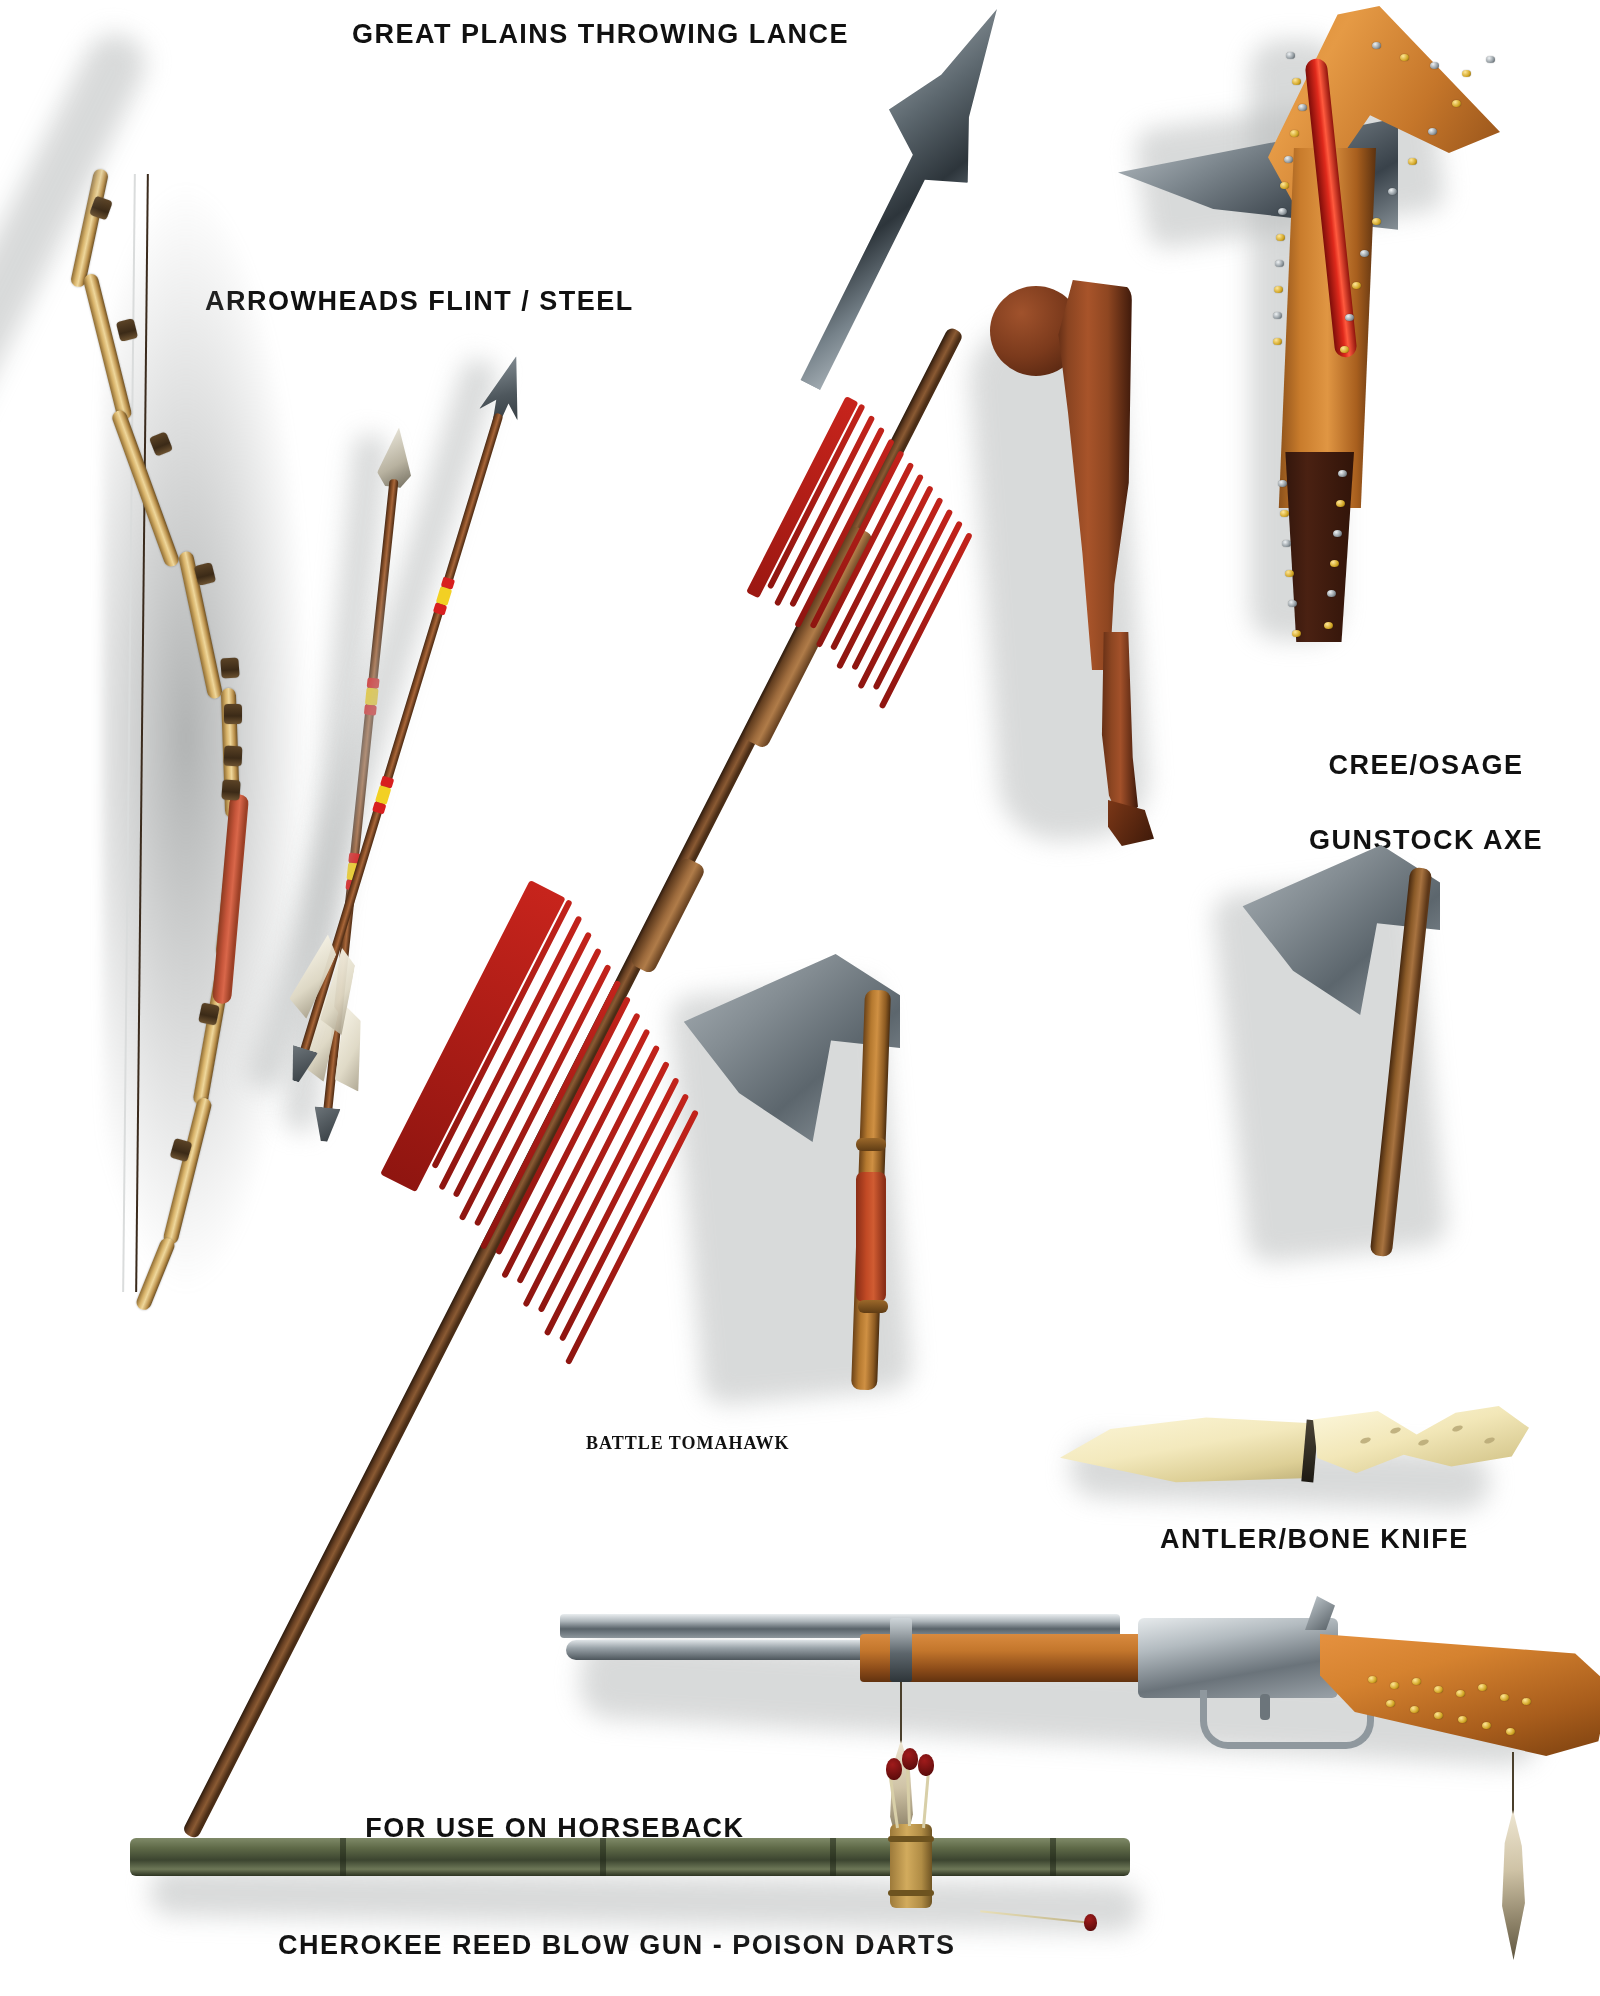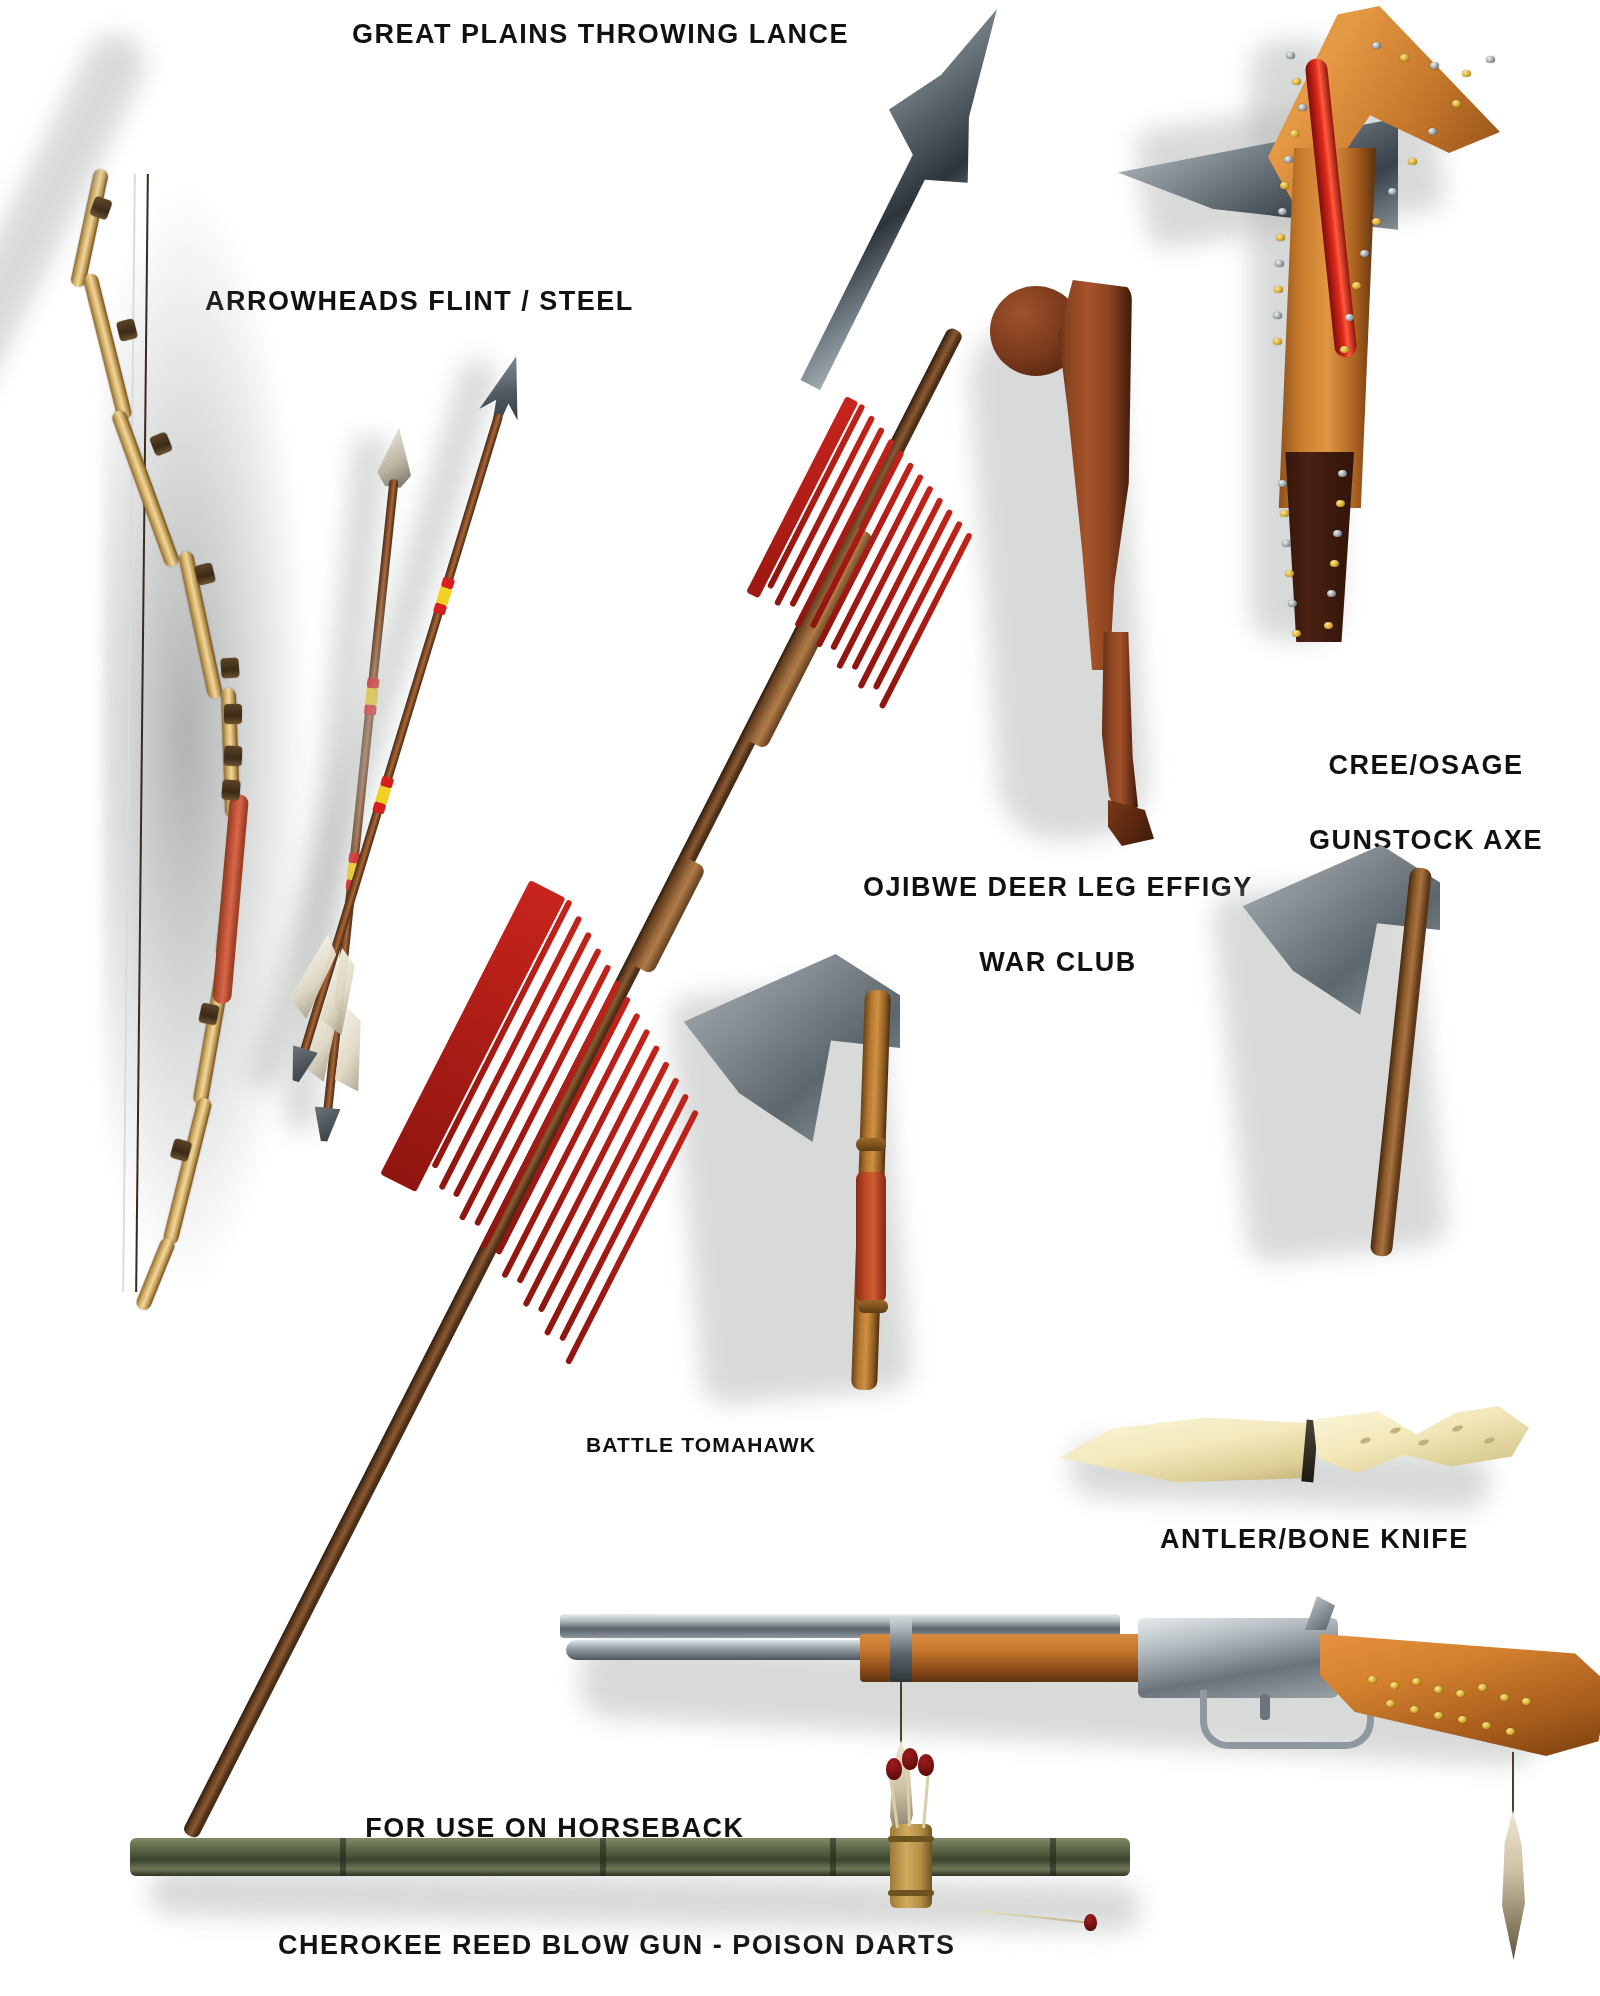--- a/index.html
+++ b/index.html
@@ -25,21 +25,21 @@
     white-space:pre;
     line-height:1.38;
     font-stretch:condensed;
   }
   .l-lance   {left:352px; top:16px;  font-size:27px;}
   .l-bow     {left:118px; top:122px; font-size:27px;}
   .l-arrow   {left:205px; top:283px; font-size:27px;}
   .l-gunstock{left:1258px;top:710px; font-size:27px; text-align:center; width:300px;}
   .l-ojibwe  {left:820px; top:832px; font-size:27px; text-align:center; width:440px;}
   .l-throw   {left:1152px;top:1290px;font-size:27px;}
-  .l-battle  {left:586px; top:1431px;font-size:21px;}
+  .l-battle  {left:586px; top:1431px;font-size:18px;font-family:Liberation Serif, serif;}
   .l-antler  {left:1160px;top:1521px;font-size:27px;}
   .l-carbine {left:222px; top:1698px;font-size:27px; width:630px; text-align:center;}
   .l-blow    {left:278px; top:1927px;font-size:27px;}
 
   
   .obj{position:absolute;}
   .softshadow{
     position:absolute;
     background:#b9bcbc;
     filter:blur(12px);
@@ -313,24 +313,20 @@
 <div id="plate">
 
   <div class="label l-lance">GREAT PLAINS THROWING LANCE</div>
   <div class="label l-arrow">ARROWHEADS FLINT / STEEL</div>
 
   <div class="label l-gunstock">
     <span>CREE/OSAGE</span><br>
     <span>GUNSTOCK AXE</span>
   </div>
 
-  <div class="label l-ojibwe">
-    <span>OJIBWE DEER LEG EFFIGY</span><br>
-    <span>WAR CLUB</span>
-  </div>
 
   <div class="label l-battle">BATTLE TOMAHAWK</div>
   <div class="label l-antler">ANTLER/BONE KNIFE</div>
 
   <div class="label l-carbine">
     <br>
     <span>FOR USE ON HORSEBACK</span>
   </div>
 
   <div class="label l-blow">CHEROKEE REED BLOW GUN - POISON DARTS</div>

